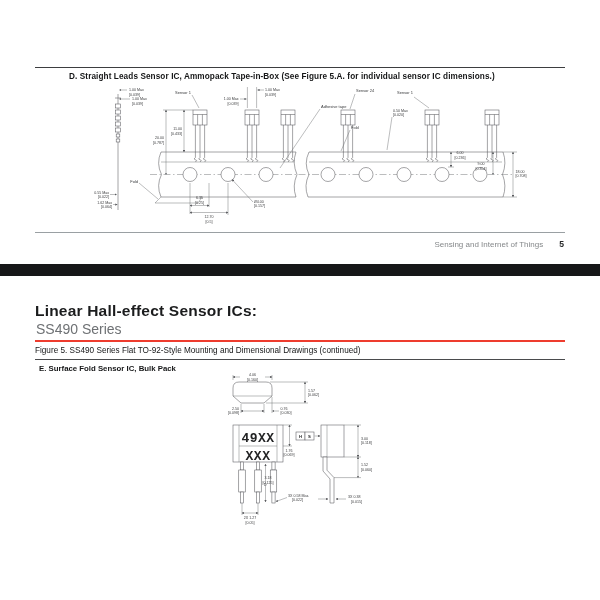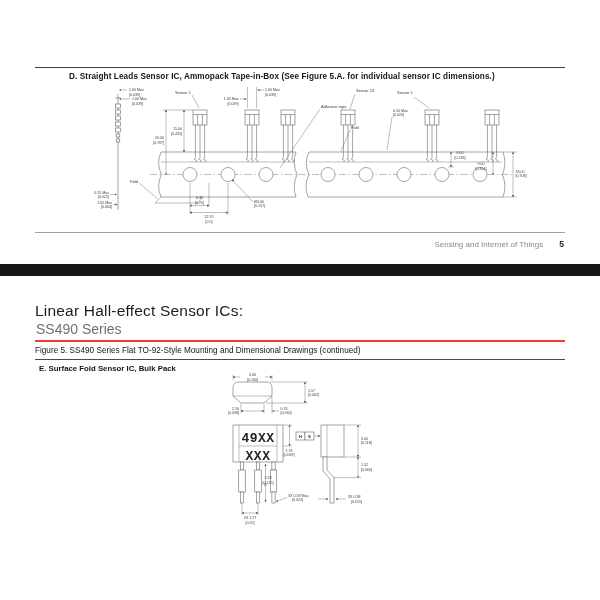--- a/index.html
+++ b/index.html
@@ -6,21 +6,21 @@
   body{width:600px;height:600px;background:#ffffff;position:relative;
        font-family:"Liberation Sans",sans-serif;color:#1b1c1d;overflow:hidden;}
   .abs{position:absolute;}
   .top-rule{left:35px;right:35px;top:67px;height:1.4px;background:#3d3e40;}
   .heading-d{left:35px;top:72px;font-size:8.2px;font-weight:bold;color:#151617;letter-spacing:.1px;margin-left:34px;}
   .footer-rule{left:35px;right:35px;top:232px;height:1px;background:#9aa0a3;}
   .footer{top:239px;right:36px;display:flex;align-items:flex-end;gap:16px;}
   .footer .ft{font-size:8px;color:#85888a;}
   .footer .pg{font-size:8.6px;font-weight:bold;color:#2a2b2c;}
   .divider{left:0;right:0;top:264px;height:12px;background:#161718;}
-  .title{left:35px;top:302px;font-size:15.5px;font-weight:normal;color:#1b1c1d;letter-spacing:.2px;}
+  .title{left:35px;top:302px;font-size:15.5px;font-weight:bold;color:#1b1c1d;letter-spacing:.2px;}
   .subtitle{left:36px;top:321px;font-size:14px;color:#6e7174;}
   .red-rule{left:35px;right:35px;top:340px;height:2px;background:#ee3c2e;}
   .caption{left:35px;top:346px;font-size:8.2px;font-weight:normal;color:#151617;}
   .caption-rule{left:35px;right:35px;top:359px;height:1.2px;background:#4a4b4d;}
   .heading-e{left:39px;top:364px;font-size:7.8px;font-weight:bold;color:#151617;}
   svg{font-family:"Liberation Sans",sans-serif;}
   svg .sh{stroke:#595a5e;stroke-width:.55;fill:none;}
   svg .shw{stroke:#595a5e;stroke-width:.55;fill:#ffffff;}
   svg .thin{stroke:#6a6b6e;stroke-width:.45;fill:none;}
   svg .cl{stroke:#6a6b6e;stroke-width:.45;fill:none;stroke-dasharray:7 2.5 1.5 2.5;}

